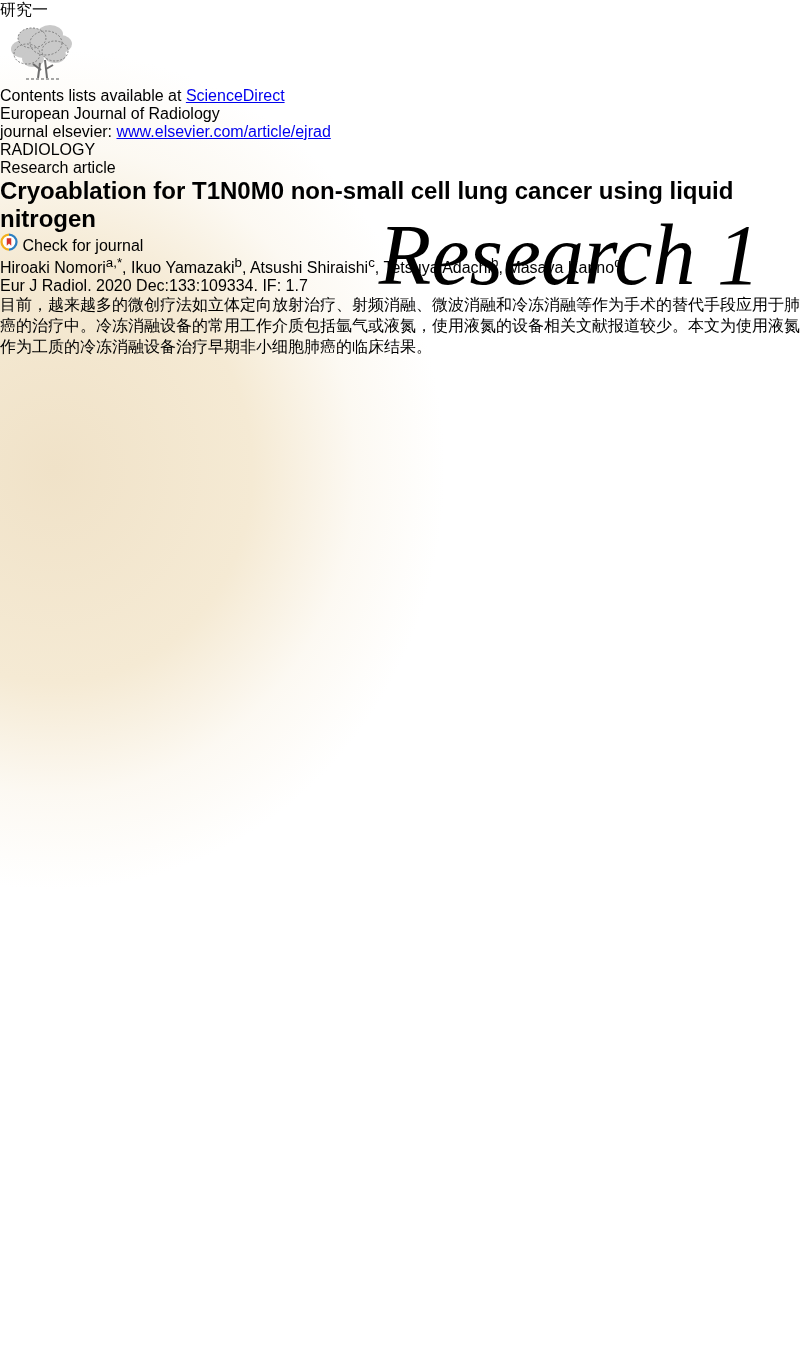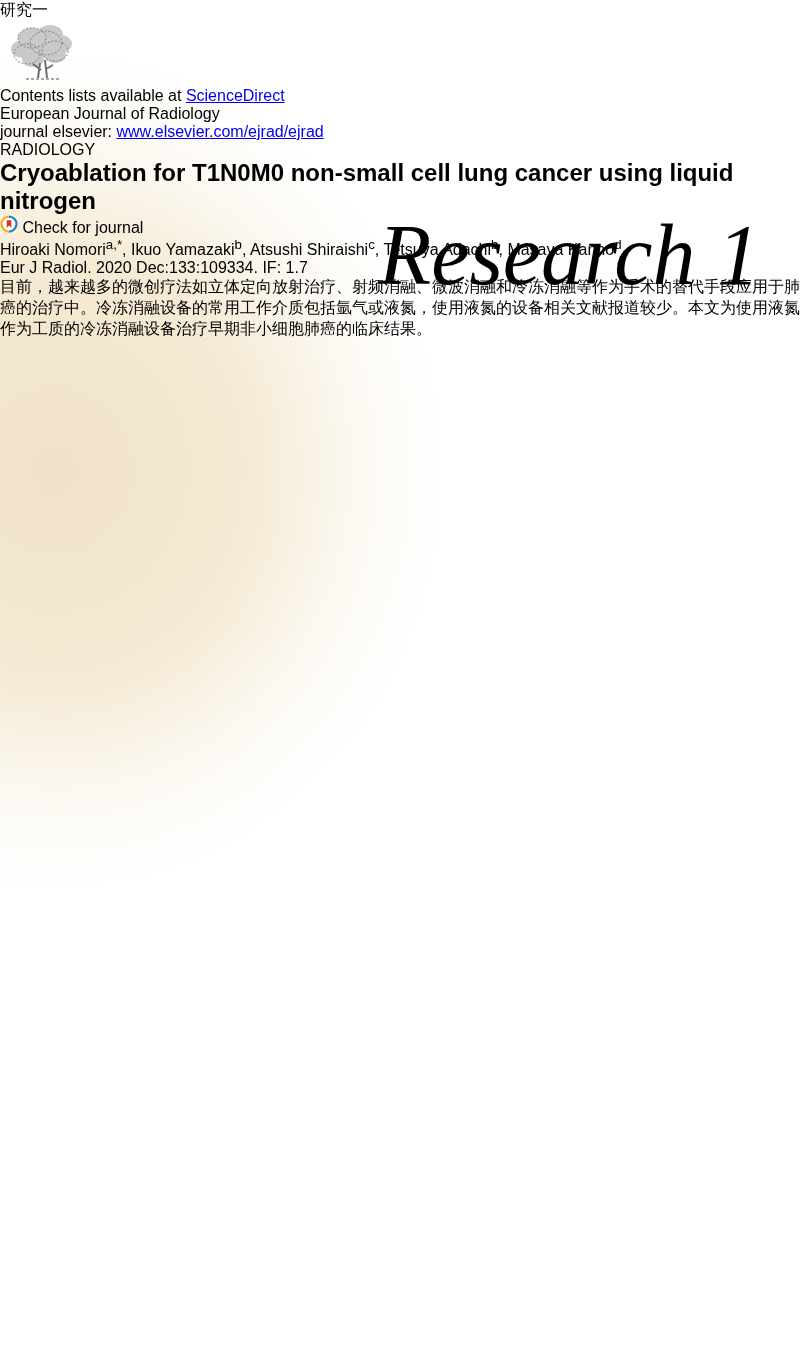--- a/index.html
+++ b/index.html
@@ -161,40 +161,41 @@
       </svg>
     </span>
   </div>
 
   <div class="gray-box">
     <div class="contents-line">
       <span>Contents lists available at </span><a href="#" class="link-blue">ScienceDirect</a>
     </div>
     <div class="journal-name">European Journal of Radiology</div>
     <div class="homepage-line">
-      <span>journal elsevier: </span><a href="#" class="link-blue">www.elsevier.com/ejrad/ejrad</a>
+      <span>journal elsevier: </span><a href="#" class="link-blue">www.elsevier.com/article/ejrad</a>
     </div>
   </div>
 
   <div class="cover">
     <div class="cover-mark-tl"></div>
     <div class="cover-mark-tr"></div>
     <div class="cover-subline"></div>
     <div class="cover-title">RADIOLOGY</div>
     <div class="cover-circles">
       <i class="cc1"></i><i class="cc2"></i><i class="cc3"></i><i class="cc4"></i>
     </div>
     <div class="cover-lines">
       <span></span><span></span><span></span><span></span>
     </div>
     <div class="cover-foot"></div>
   </div>
 
   <div class="rule-thick"></div>
 
+  <div class="article-type">Research article</div>
 
   <h2 class="article-title">Cryoablation for T1N0M0 non-small cell lung cancer using liquid nitrogen</h2>
 
   <div class="badge">
     <span>
       <svg width="18" height="18" viewBox="0 0 24 24">
         <circle cx="12" cy="12" r="10" fill="#ffffff"></circle>
         <path d="M12 2 a10 10 0 0 0 0 20" stroke="#f2b01e" stroke-width="3" fill="none"></path>
         <path d="M12 2 a10 10 0 0 1 0 20" stroke="#2e7fc1" stroke-width="3" fill="none"></path>
         <path d="M9 7 h6 v10 l-3 -3 l-3 3 z" fill="#d6332a"></path>

